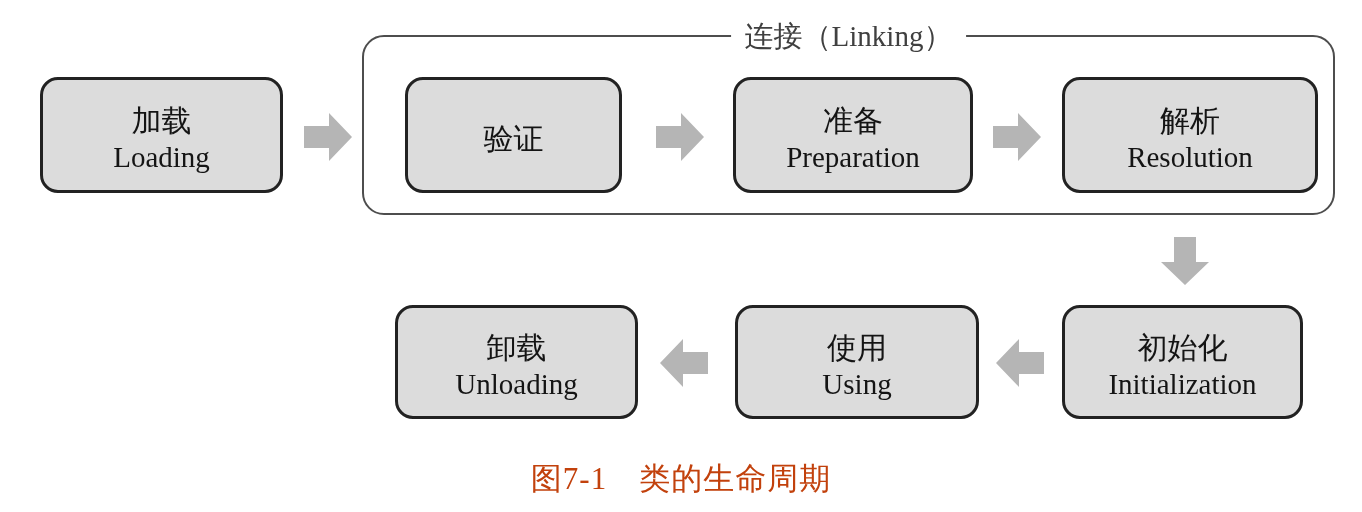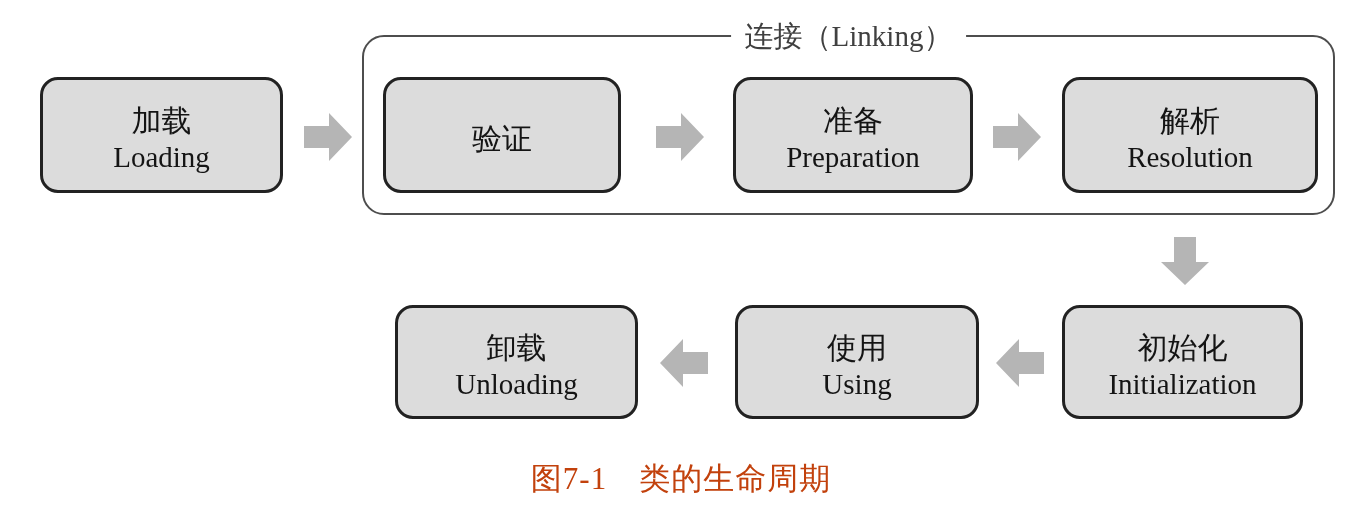--- a/index.html
+++ b/index.html
@@ -48,21 +48,21 @@
     color: #404040;
   }
 
   .arrow { position: absolute; width: 48px; height: 54px; }
   .arrow svg { display: block; width: 100%; height: 100%; }
   .arrow-down  { transform: rotate(90deg); }
   .arrow-left  { transform: scaleX(-1); }
 
   
   #node-loading        { left: 40px;   top: 77px;  width: 243px; height: 116px; }
-  #node-verification   { left: 383px;  top: 77px;  width: 238px; height: 116px; }
+  #node-verification   { left: 405px;  top: 77px;  width: 217px; height: 116px; }
   #node-preparation    { left: 733px;  top: 77px;  width: 240px; height: 116px; }
   #node-resolution     { left: 1062px; top: 77px;  width: 256px; height: 116px; }
   #node-initialization { left: 1062px; top: 305px; width: 241px; height: 114px; }
   #node-using          { left: 735px;  top: 305px; width: 244px; height: 114px; }
   #node-unloading      { left: 395px;  top: 305px; width: 243px; height: 114px; }
 
   
   #arrow-1 { left: 304px;  top: 110px; }
   #arrow-2 { left: 656px;  top: 110px; }
   #arrow-3 { left: 993px;  top: 110px; }

